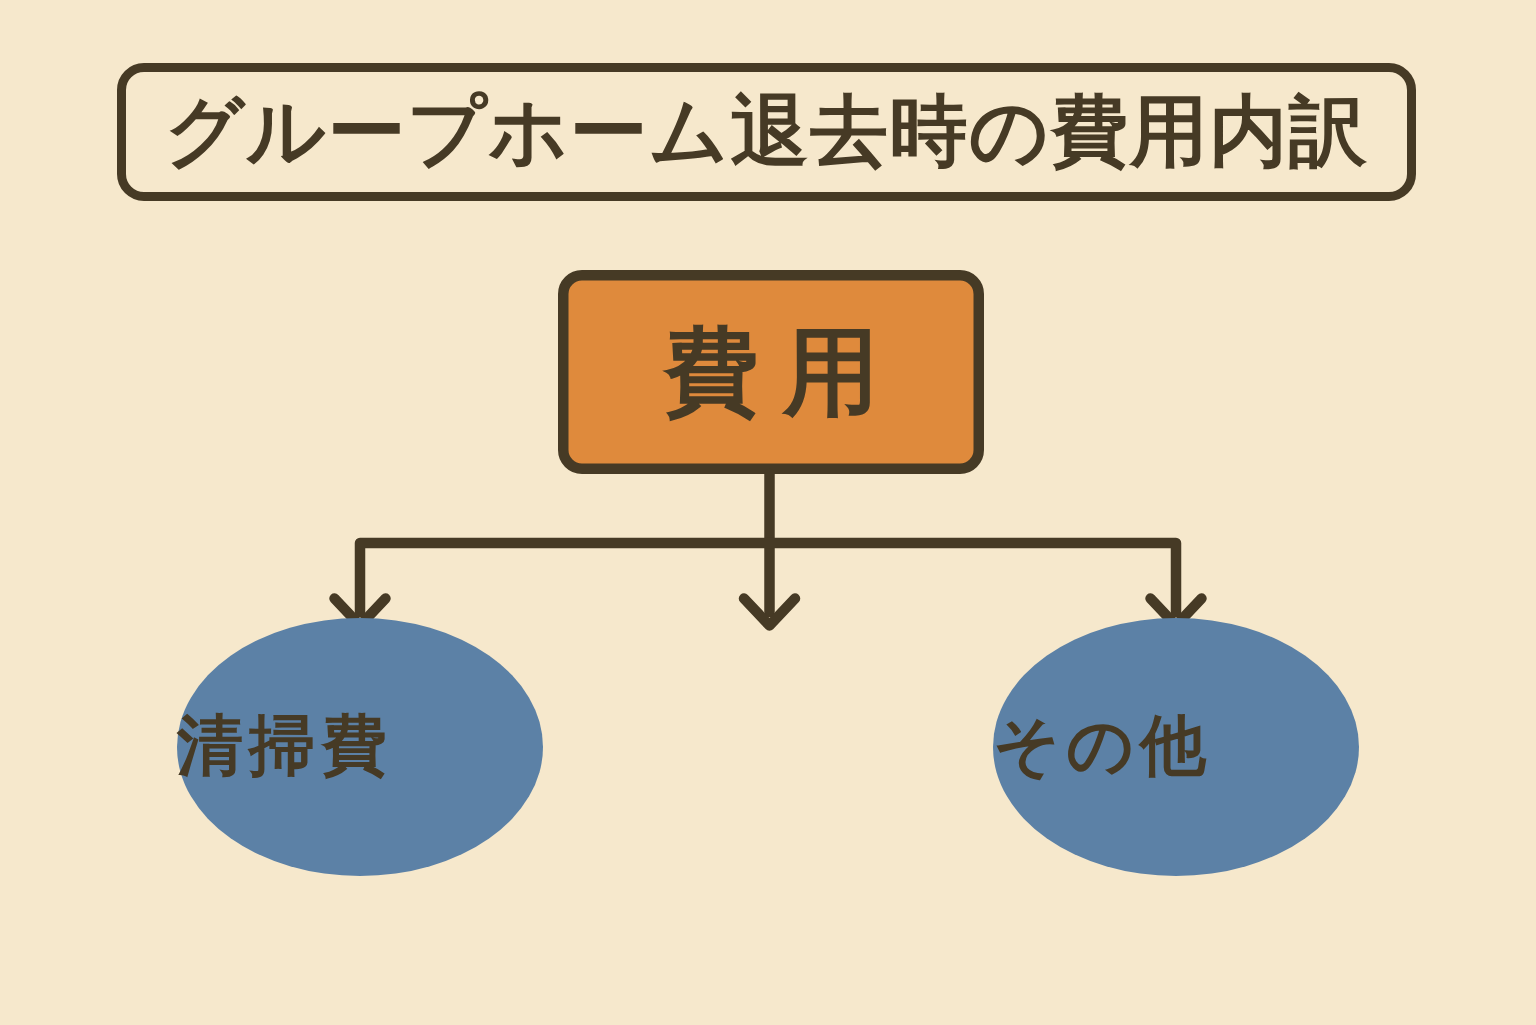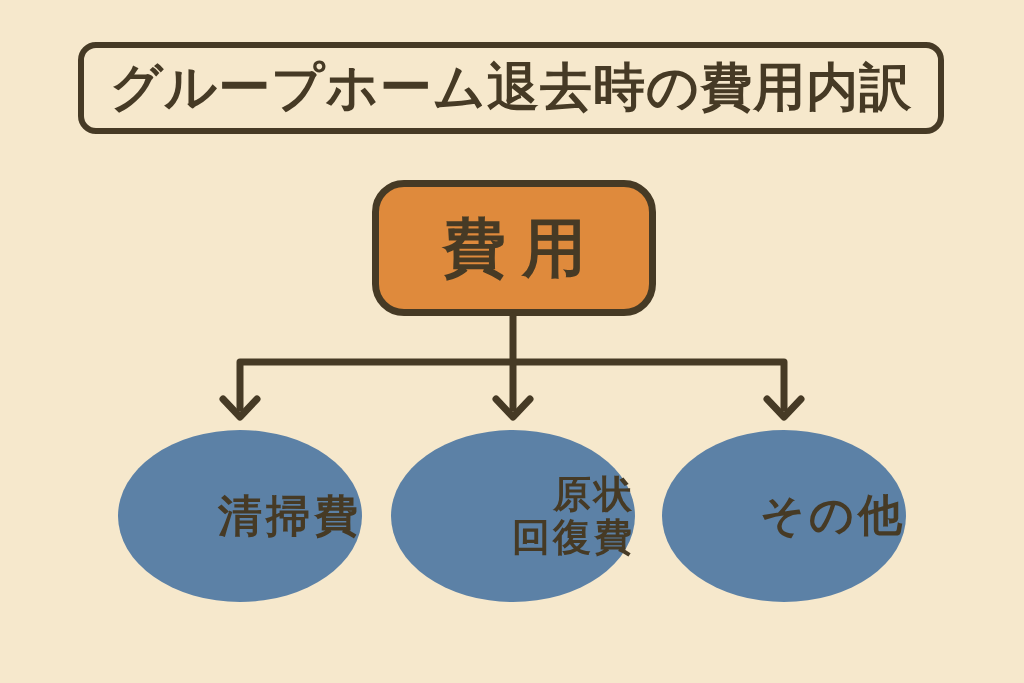--- a/index.html
+++ b/index.html
@@ -36,21 +36,21 @@
     white-space: nowrap;
     letter-spacing: 1px;
   }
   
   .root-node {
     position: absolute;
     left: 372px; top: 180px;
     width: 284px; height: 136px;
     background: var(--root-fill);
     border: 7px solid var(--line);
-    border-radius: 32px;
+    border-radius: 16px;
     display: flex; align-items: center; justify-content: center;
   }
   .root-label {
     font-size: 64px;
     font-weight: 700;
     color: var(--text);
     letter-spacing: 16px;
     padding-left: 16px; 
     white-space: nowrap;
   }
@@ -64,26 +64,26 @@
   .connectors path {
     fill: none;
     stroke: var(--line);
     stroke-width: 7;
     stroke-linecap: round;
     stroke-linejoin: round;
   }
   
   .ellipse {
     position: absolute;
-    top: 430px;
+    top: 412px;
     width: 244px; height: 172px;
     background: var(--child-fill);
     border-radius: 50%;
     display: flex; flex-direction: column;
-    align-items: flex-end; justify-content: center;
+    align-items: flex-start; justify-content: center;
     text-align: center;
   }
   .ellipse-1 { left: 118px; }
   .ellipse-2 { left: 391px; }
   .ellipse-3 { left: 662px; font-family: Liberation Serif, serif; }
   .ellipse .node-line {
     font-size: 44px;
     font-weight: 700;
     color: var(--text);
     letter-spacing: 4px;
@@ -116,22 +116,18 @@
 
     <path d="M223 399 L240 417 L257 399"></path>
     <path d="M496 399 L513 417 L530 399"></path>
     <path d="M767 399 L784 417 L801 399"></path>
   </svg>
 
   <div class="ellipse ellipse-1">
     <span class="node-line">清掃費</span>
   </div>
 
-  <div class="ellipse ellipse-2">
-    <span class="node-line">原状</span>
-    <span class="node-line">回復費</span>
-  </div>
 
   <div class="ellipse ellipse-3">
     <span class="node-line">その他</span>
   </div>
 
 </div>
 
 </body></html>

